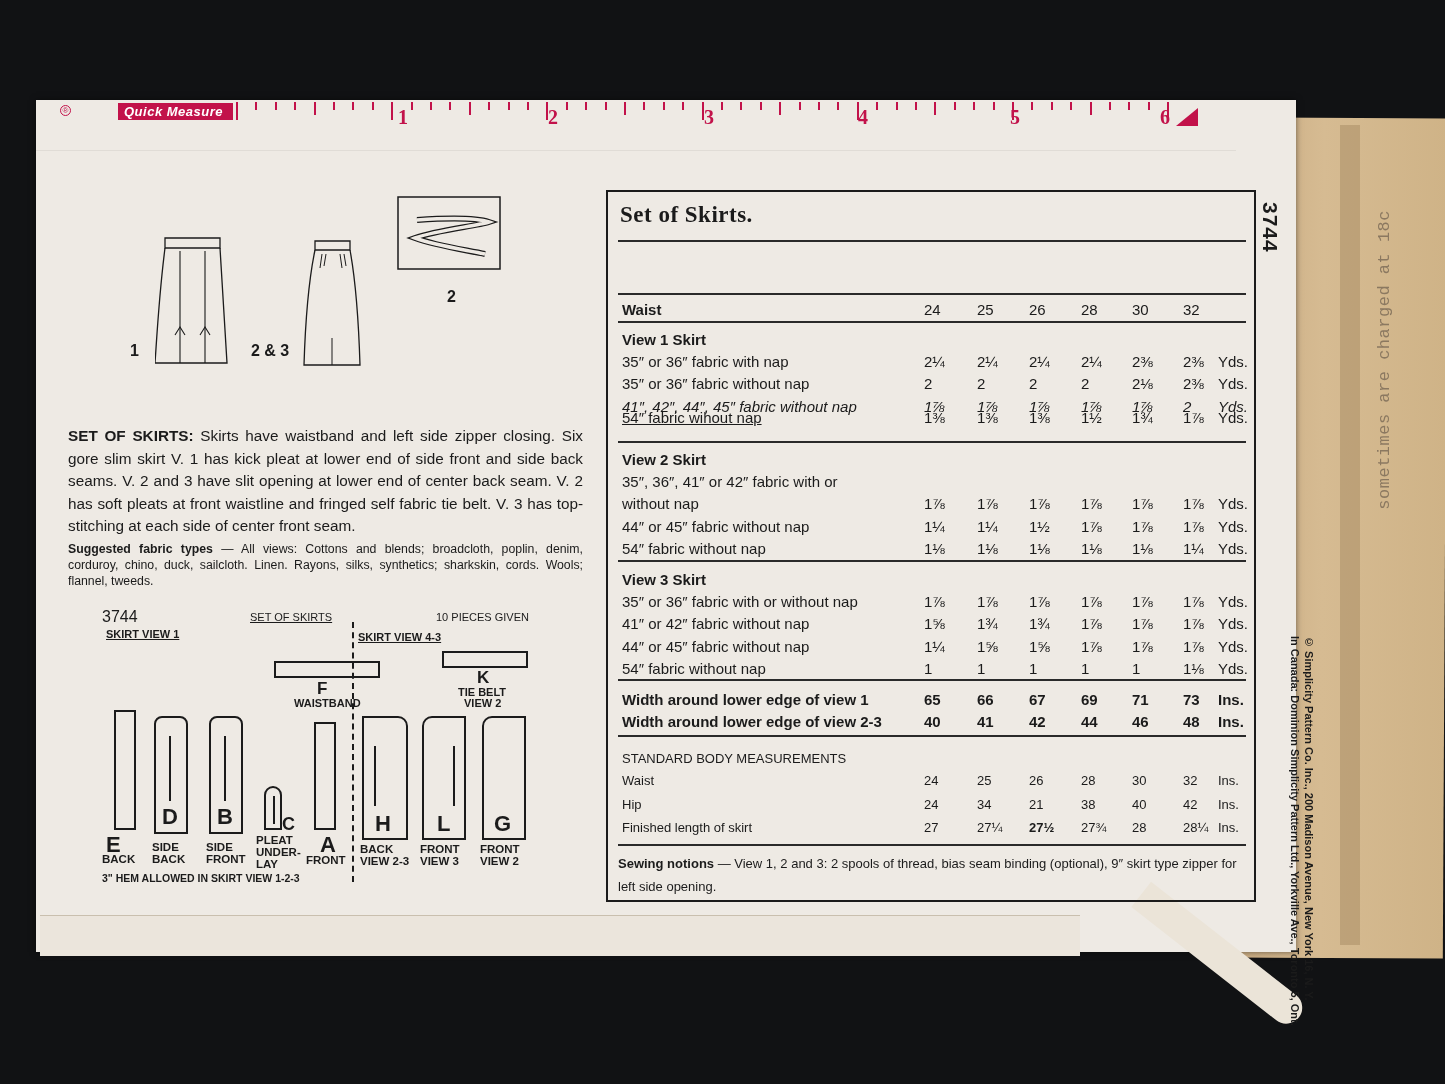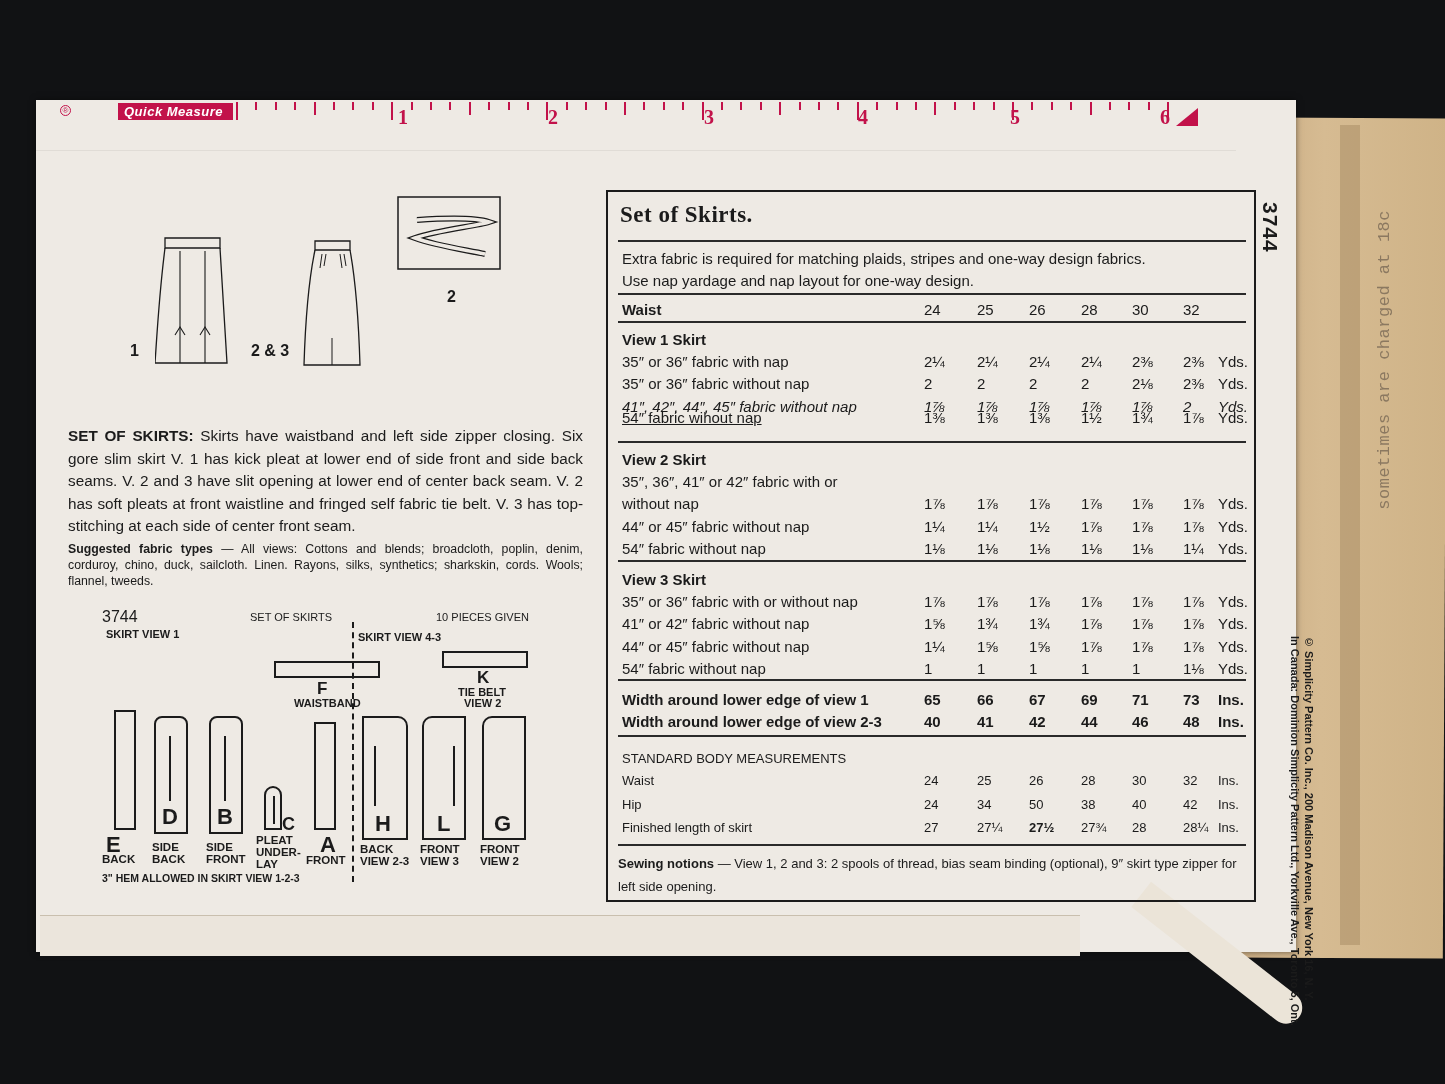--- a/index.html
+++ b/index.html
@@ -21,21 +21,21 @@
   
   .sketch{position:absolute;}
   .sk-label{position:absolute;font-weight:bold;font-size:16px;}
 
   .desc{position:absolute;left:68px;top:425px;width:515px;font-size:15.3px;line-height:22.6px;text-align:justify;}
   .desc b{font-weight:bold;}
   .fabric{position:absolute;left:68px;top:541px;width:515px;font-size:12.3px;line-height:16px;text-align:justify;}
 
   .layout{position:absolute;left:96px;top:606px;width:460px;height:280px;}
   .layout .t{position:absolute;font-size:11px;font-weight:bold;white-space:nowrap;}
-  .layout .u{}
+  .layout .u{text-decoration:underline;}
   .layout .big{font-size:17px;font-weight:bold;position:absolute;}
   .layout .piece{position:absolute;border:2.5px solid #1b1b1b;box-sizing:border-box;}
   .layout .pl{position:absolute;font-weight:900;font-size:22px;}
   .layout .lbl{position:absolute;font-size:11.5px;font-weight:bold;line-height:12px;text-align:left;}
   .layout .grain{position:absolute;width:2px;background:#1b1b1b;}
   .dash{position:absolute;left:256px;top:16px;width:0;height:260px;border-left:2px dashed #1b1b1b;}
 
   .chart{position:absolute;left:606px;top:190px;width:650px;height:712px;border:2.5px solid #1b1b1b;box-sizing:border-box;}
   .chart .title{position:absolute;left:12px;top:10px;font-family:"Liberation Serif",serif;font-weight:bold;font-size:23px;letter-spacing:0.5px;}
   .chart .hr{position:absolute;left:10px;right:8px;height:1.5px;background:#2a2a2a;}
@@ -199,24 +199,20 @@
   <span class="lbl" style="left:210px;top:248px">FRONT</span>
   <span class="lbl" style="left:264px;top:237px;width:50px">BACK VIEW 2-3</span>
   <span class="lbl" style="left:324px;top:237px;width:46px">FRONT VIEW 3</span>
   <span class="lbl" style="left:384px;top:237px;width:46px">FRONT VIEW 2</span>
   <span class="t" style="left:6px;top:266px;font-size:10.5px">3" HEM ALLOWED IN SKIRT VIEW 1-2-3</span>
 </div>
 
 <div class="chart">
   <div class="title">Set of Skirts.</div>
   <div class="hr" style="top:48px"></div>
-  <div class="note">
-    <div>Extra fabric is required for matching plaids, stripes and one-way design fabrics.</div>
-    <div>Use nap yardage and nap layout for one-way design.</div>
-  </div>
   <div class="hr" style="top:101px"></div>
   <div class="row bold" style="top:104px">
     <span class="lab">Waist</span>
     <span class="v" style="left:302px;font-weight:normal">24</span>
     <span class="v" style="left:355px;font-weight:normal">25</span>
     <span class="v" style="left:407px;font-weight:normal">26</span>
     <span class="v" style="left:459px;font-weight:normal">28</span>
     <span class="v" style="left:510px;font-weight:normal">30</span>
     <span class="v" style="left:561px;font-weight:normal">32</span>
   </div>
@@ -370,21 +366,21 @@
         <span class="v" style="left: 407px;">26</span>
         <span class="v" style="left: 459px;">28</span>
         <span class="v" style="left: 510px;">30</span>
         <span class="v" style="left: 561px;">32</span>
         <span class="unit">Ins.</span>
       </div>
       <div class="row sm" style="top: 597.5px;">
         <span class="lab">Hip</span>
         <span class="v" style="left: 302px;">24</span>
         <span class="v" style="left: 355px;">34</span>
-        <span class="v" style="left: 407px;">50</span>
+        <span class="v" style="left: 407px;">21</span>
         <span class="v" style="left: 459px;">38</span>
         <span class="v" style="left: 510px;">40</span>
         <span class="v" style="left: 561px;">42</span>
         <span class="unit">Ins.</span>
       </div>
       <div class="row sm" style="top: 621px;">
         <span class="lab">Finished length of skirt</span>
         <span class="v" style="left: 302px;">27</span>
         <span class="v" style="left: 355px;">27¼</span>
         <span class="v" style="left: 407px; font-weight: bold;">27½</span>

